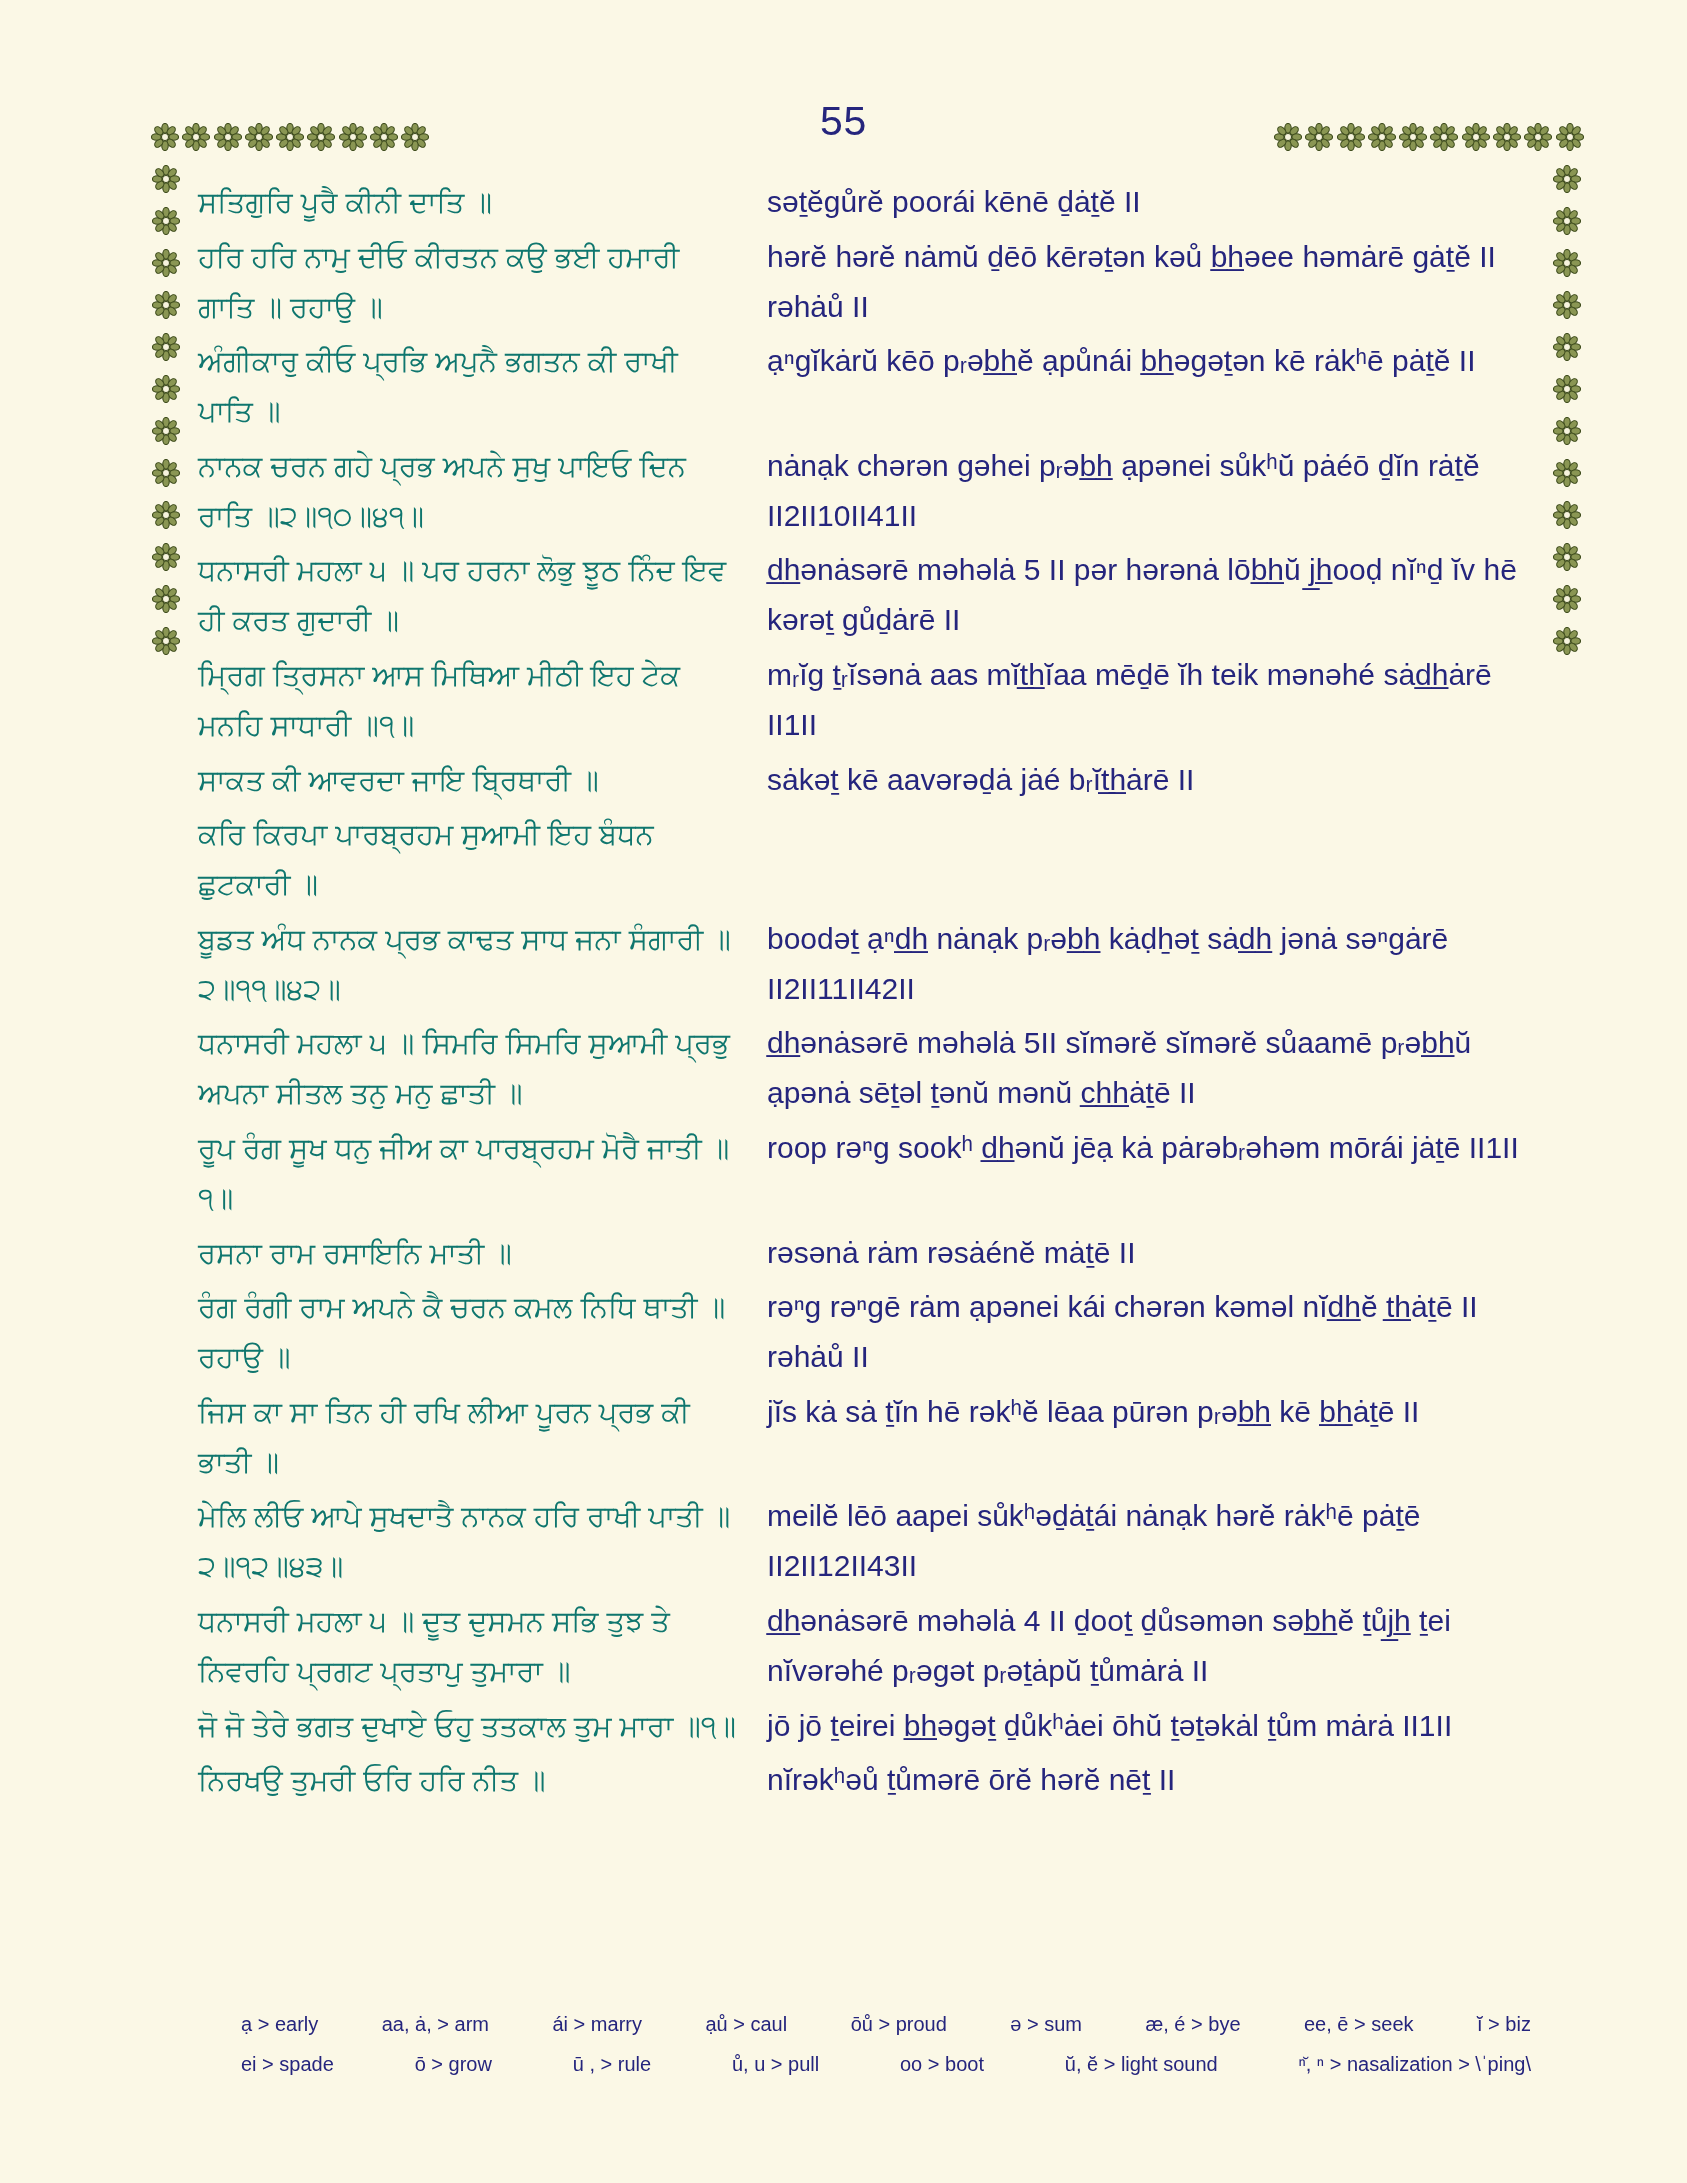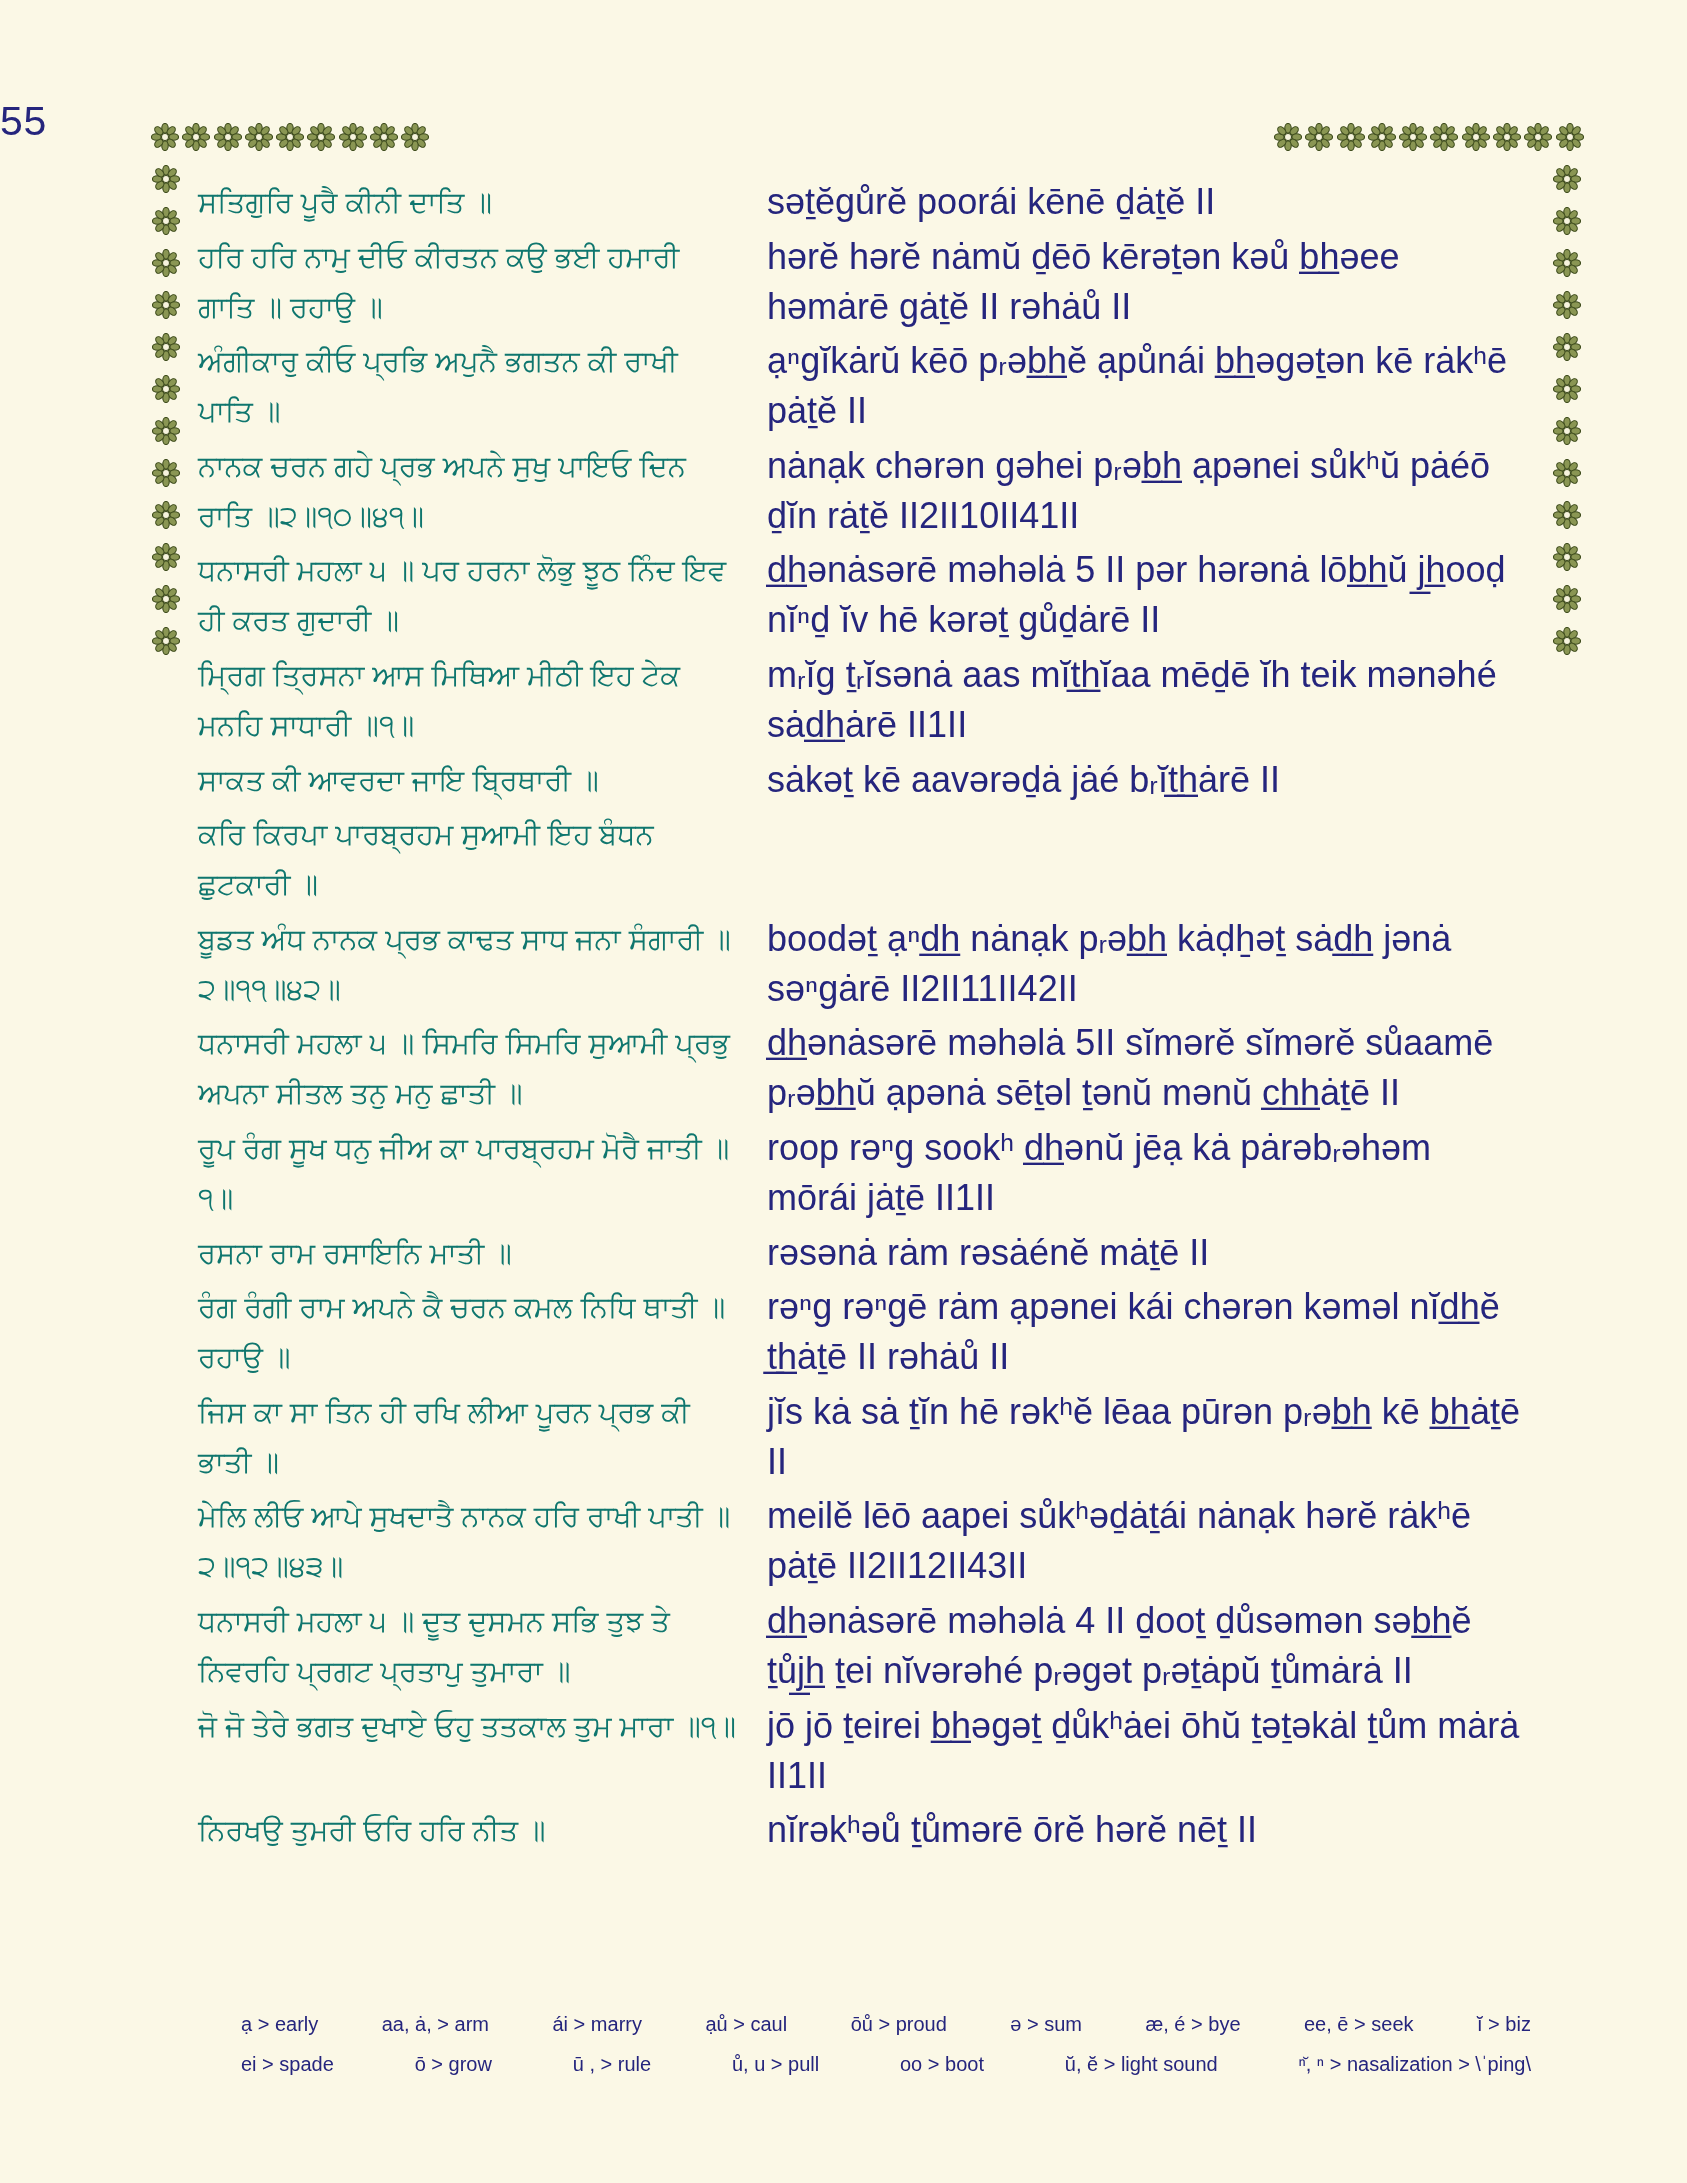--- a/index.html
+++ b/index.html
@@ -6,20 +6,21 @@
   body{
     width:1687px;height:2183px;
     background:#fbf8e6;
     font-family:"Liberation Sans", sans-serif;
     color:#25257d;
     position:relative;
     overflow:hidden;
   }
   .page-number{
     position:absolute;top:98px;left:0;width:1687px;
+    text-align:center;
     font-size:41px;letter-spacing:0.7px;
     color:#25257d;
   }
   
   .flower{width:28px;height:28px;display:block;flex:0 0 auto;}
   .flower-row{position:absolute;display:flex;flex-direction:row;gap:3.3px;}
   .flower-row-left{top:123px;left:151px;}
   .flower-row-right{top:123px;left:1274px;}
   .flower-col{position:absolute;display:flex;flex-direction:column;gap:14px;}
   .flower-col-left{top:165px;left:152px;}
@@ -32,21 +33,21 @@
     display:grid;grid-template-columns:569px 761px;
     margin-bottom:4.6px;
   }
   .cell{padding:0;}
   .gurmukhi{
     font-size:29px;line-height:50px;
     padding-right:26.5px;
     color:#0f766e;
   }
   .roman{
-    font-size:36px;line-height:50px;
+    font-size:30px;line-height:50px;
     color:#25257d;
   }
   
   .pron-key{
     position:absolute;left:241px;top:2013px;width:1290px;
     font-size:20px;color:#25257d;
   }
   .key-row{display:flex;flex-direction:row;justify-content:space-between;margin-bottom:17px;}
   .key-item{white-space:nowrap;}
 </style>

